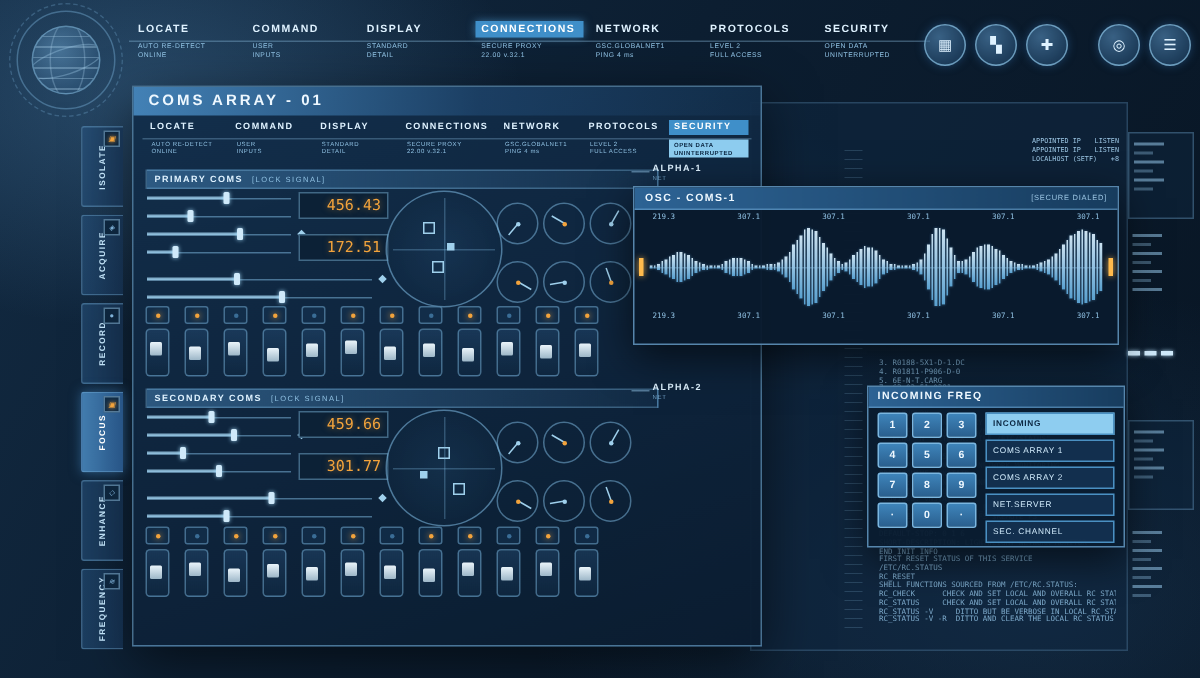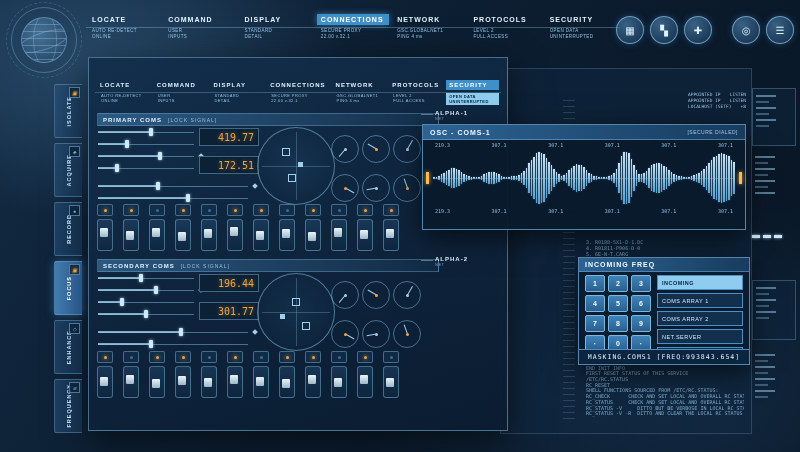--- a/index.html
+++ b/index.html
@@ -363,20 +363,23 @@
       <div class="s"></div>
       <div class="s"></div>
       <div class="s"></div>
       <div class="s"></div>
       <div class="s"></div>
       <div class="s"></div>
       <div class="s"></div>
   </div>
 
   <div class="abs mainwin">
+    <div class="wtitle">
+      <span>COMS ARRAY - 01</span>
+    </div>
 
     <div class="winmenu">
 
         <div class="mi">
           <div class="mi-l">LOCATE</div>
           <div class="mi-s">
             <span>AUTO RE-DETECT</span>
             <span>ONLINE</span>
           </div>
         </div>
@@ -473,21 +476,21 @@
           <i class="kn"></i>
           <i class="mk show"></i>
         </div>
 
         <div class="hs" style="--v: 60;">
           <i class="tr"></i>
           <i class="fl"></i>
           <i class="kn"></i>
         </div>
       </div>
-    <div class="readout" style="left:110px;top:70px">419.77</div>
+    <div class="readout" style="left:110px;top:70px">456.43</div>
     <div class="readout" style="left:110px;top:98px">172.51</div>
 
     <div class="gauges" style="left:168px;top:66px">
       <div class="bg-g">
         <b class="q" style="left:24px;top:20px"></b>
           <b class="q f" style="left:40px;top:34px"></b>
           <b class="q" style="left:30px;top:46px"></b>
       </div>
       <div class="sg" style="left:74px;top:11px">
           <i></i>
@@ -669,21 +672,21 @@
           <i class="kn"></i>
           <i class="mk show"></i>
         </div>
 
         <div class="hs" style="--v: 35;">
           <i class="tr"></i>
           <i class="fl"></i>
           <i class="kn"></i>
         </div>
       </div>
-    <div class="readout" style="left:110px;top:216px">196.44</div>
+    <div class="readout" style="left:110px;top:216px">459.66</div>
     <div class="readout" style="left:110px;top:244px">301.77</div>
 
     <div class="gauges" style="left:168px;top:212px">
       <div class="bg-g">
         <b class="q" style="left:34px;top:24px"></b>
           <b class="q f" style="left:22px;top:40px"></b>
           <b class="q" style="left:44px;top:48px"></b>
       </div>
       <div class="sg" style="left:74px;top:11px">
           <i></i>
@@ -1033,16 +1036,15 @@
         </div>
 
         <div class="chbtn">
           <span>NET.SERVER</span>
         </div>
 
         <div class="chbtn">
           <span>SEC. CHANNEL</span>
         </div>
       </div>
-    <div class="inc-foot">MASKING.COMS1 [FREQ:993843.654]</div>
   </div>
 
 </div>
 
 </body></html>

